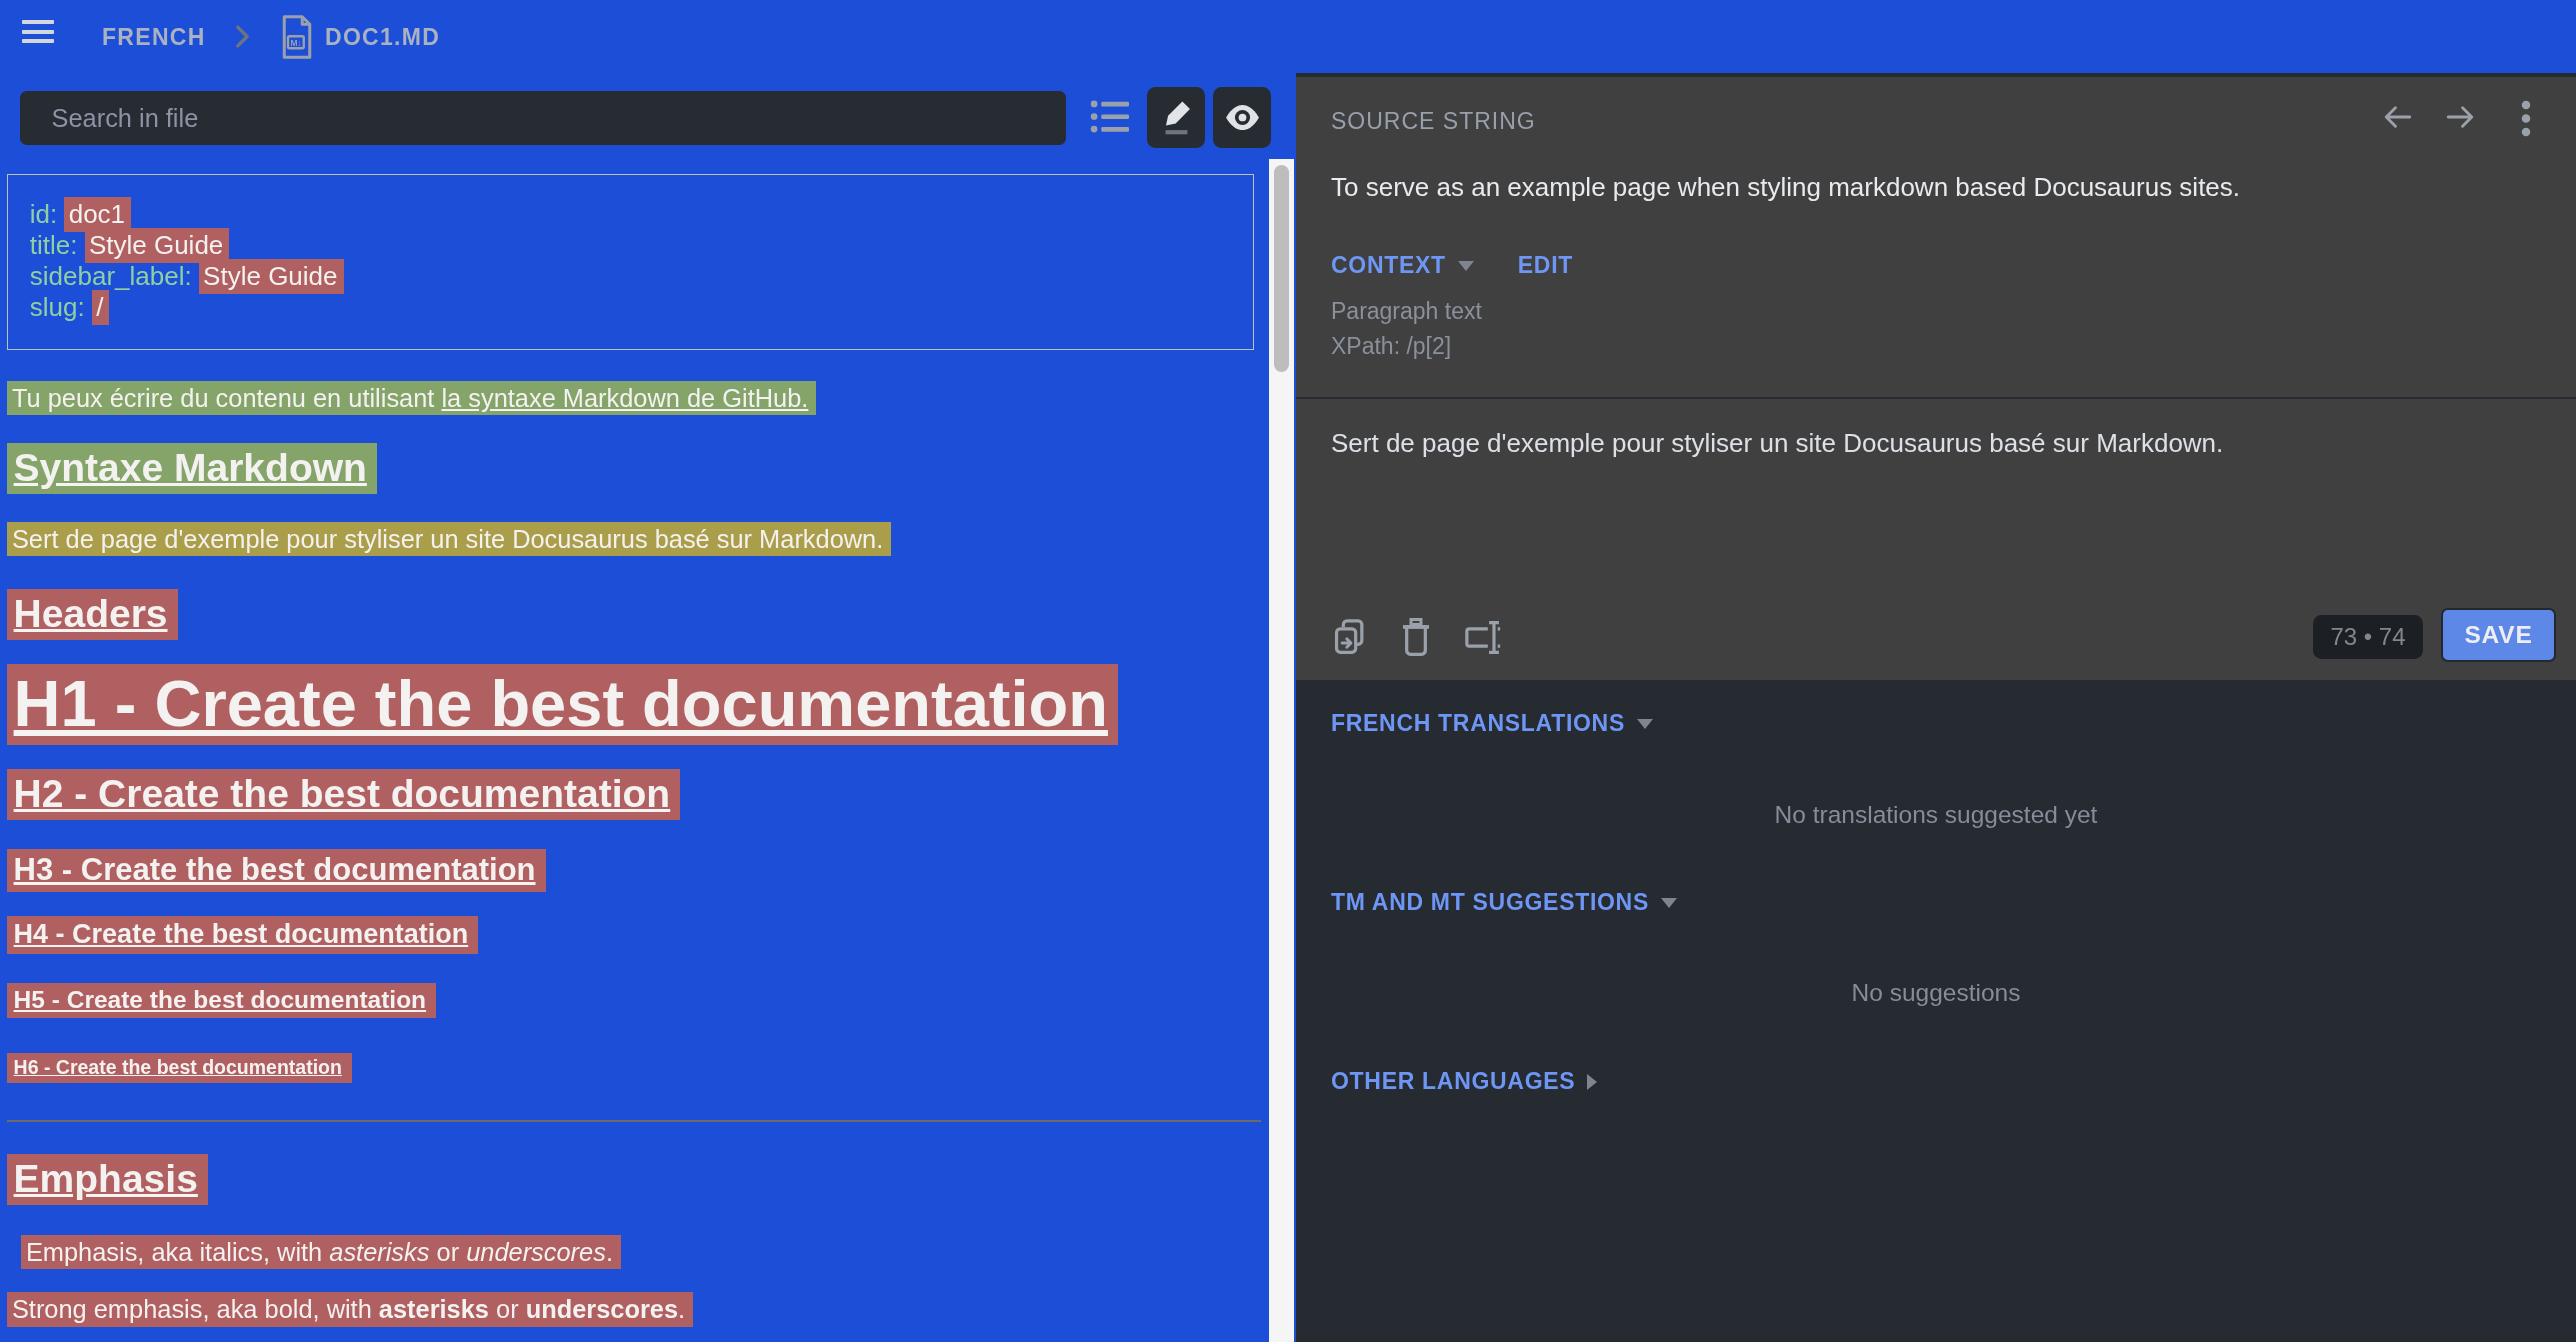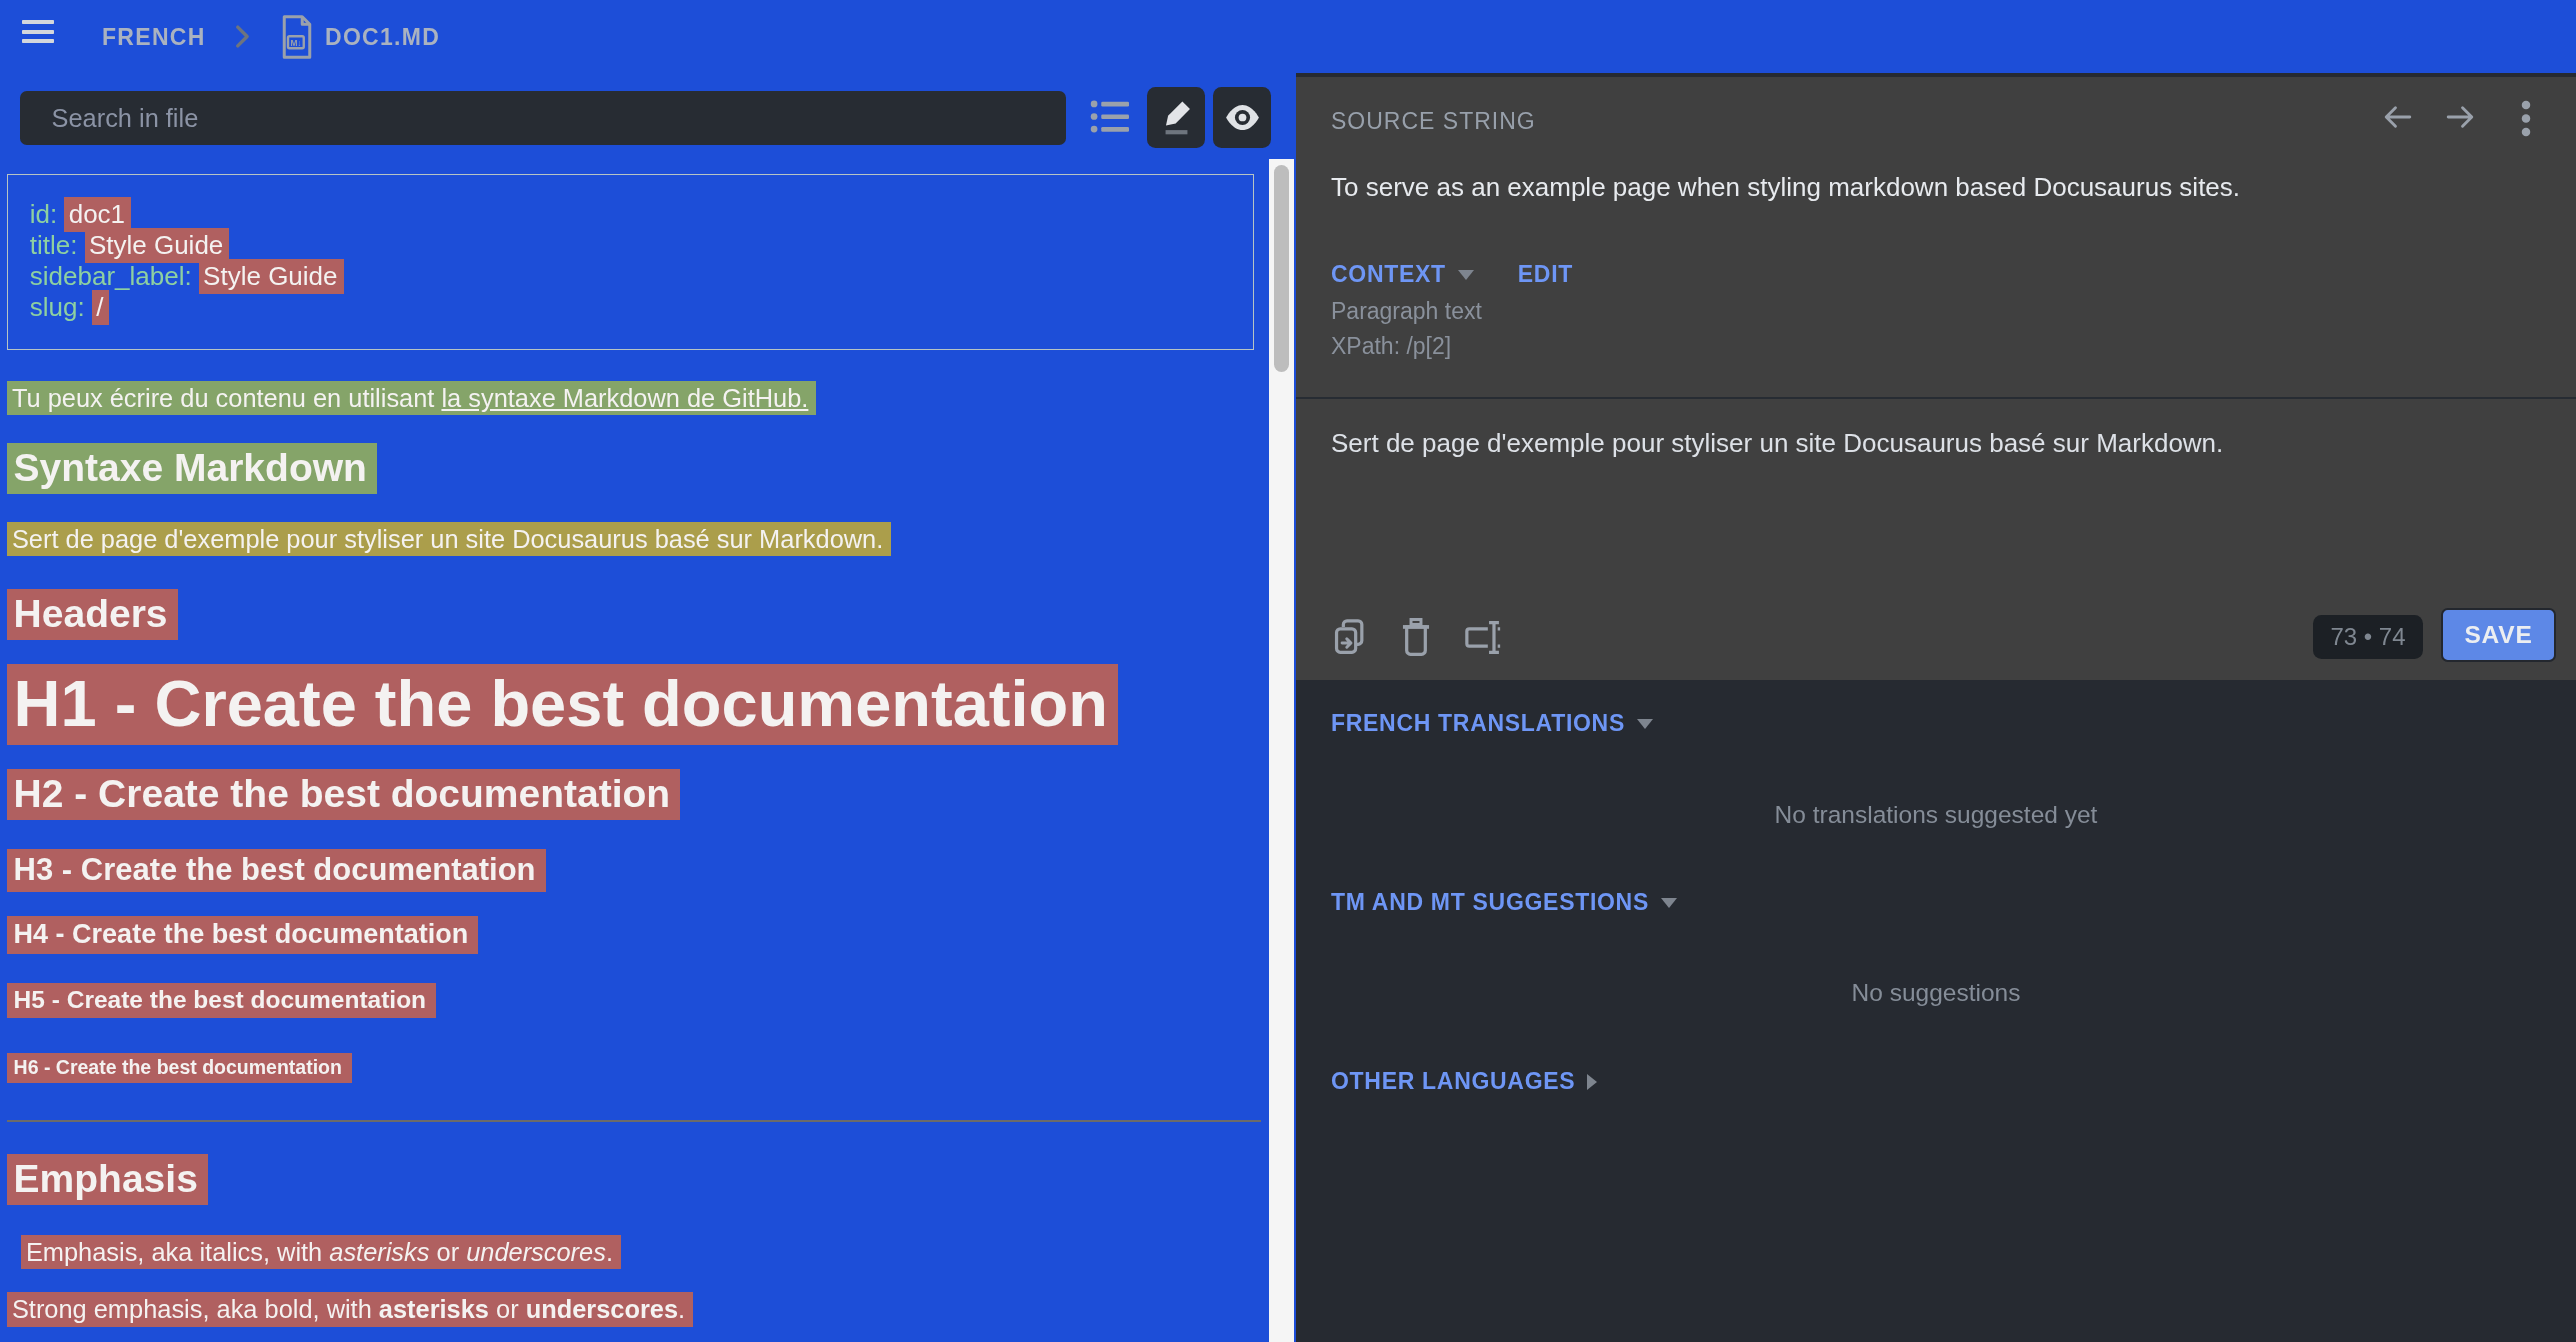--- a/index.html
+++ b/index.html
@@ -29,21 +29,21 @@
   .doc-area { position:absolute; left:6.8px; top:101px; width:1258px; }
   .fm-box { width:1247px; height:176px; border:1.7px solid #b7c4c4; padding:24px 0 0 22px; font-size:26px; line-height:31px; }
   .fm-key { color:#8ed0a1; }
   .hl { color:#f4f2f1; }
   .hl-red { background:#b06060; }
   .hl-green { background:#85a469; }
   .hl-olive { background:#ab9e4b; }
   .fm-line .hl { padding:1.7px 6px 2.5px 4.2px; }
   .doc-p { font-size:25.4px; line-height:32px; color:#f4f2f1; }
   .doc-p .hl { padding:2.5px 7.6px 4.2px 5.1px; }
-  .doc-h { font-weight:bold; color:#f6f4f3; }
+  .doc-h { font-weight:bold; color:#f6f4f3;text-decoration:underline; }
   .doc-h .hl { padding:3.4px 10.2px 5.1px 6.8px; }
   .lh2 { font-size:39px; line-height:45px; }
   .lh1 { font-size:65px; line-height:61px; }
   .lh3 { font-size:31px; line-height:36px; }
   .lh4 { font-size:27px; line-height:31px; }
   .lh5 { font-size:24.5px; line-height:28px; }
   .lh6 { font-size:19.5px; line-height:23px; }
   .doc-link { text-decoration:underline; text-underline-offset:3.4px; }
   .doc-hr { border:none; border-top:2.5px solid #6b6b6b; width:1254px; }
   .m-intro { margin-top:31px; }
@@ -69,21 +69,21 @@
 
   
   .right-panel { position:absolute; left:1296px; top:73px; width:1280px; height:1269px; background:#262a31; }
   .source-card { position:absolute; left:0; top:4.2px; width:1280px; height:603px; background:#404040; }
   .source-label { position:absolute; left:35px; top:31px; font-size:23px; letter-spacing:1px; color:#98a0ab; }
   .nav-arrow { position:absolute; top:24px; cursor:pointer; }
   .arrow-left { left:1086px; }
   .arrow-right { left:1148px; }
   .kebab { position:absolute; left:1224px; top:22px; cursor:pointer; }
   .source-text { position:absolute; left:35px; top:95px; font-size:26px; color:#e7eaee; }
-  .context-row { position:absolute; left:35px; top:184px; display:flex; align-items:center; }
+  .context-row { position:absolute; left:35px; top:175px; display:flex; align-items:center; }
   .blue-link { color:#6e96f5; font-weight:bold; font-size:23px; letter-spacing:0.7px; cursor:pointer; }
   .tri-down { width:0; height:0; border-left:8.5px solid transparent; border-right:8.5px solid transparent; border-top:10.2px solid #7e858f; margin-left:12px; }
   .tri-right { width:0; height:0; border-top:8.5px solid transparent; border-bottom:8.5px solid transparent; border-left:10.2px solid #7e858f; margin-left:12px; }
   .edit-link { margin-left:44px; }
   .context-meta { position:absolute; left:35px; top:217px; font-size:23px; line-height:35px; color:#8a919c; }
   .card-divider { position:absolute; left:0; top:320px; width:1280px; height:1.7px; background:#272c33; }
   .translation-text { position:absolute; left:35px; top:351px; font-size:26px; color:#dde1e7; }
   .trans-toolbar { position:absolute; left:35px; top:540px; display:flex; gap:30.5px; align-items:center; }
   .tool-icon { cursor:pointer; }
   .counter-pill { position:absolute; left:1017px; top:538px; width:110px; height:44px; background:#1c2025; border-radius:8.5px; display:flex; align-items:center; justify-content:center; font-size:24px; color:#7f8791; }

